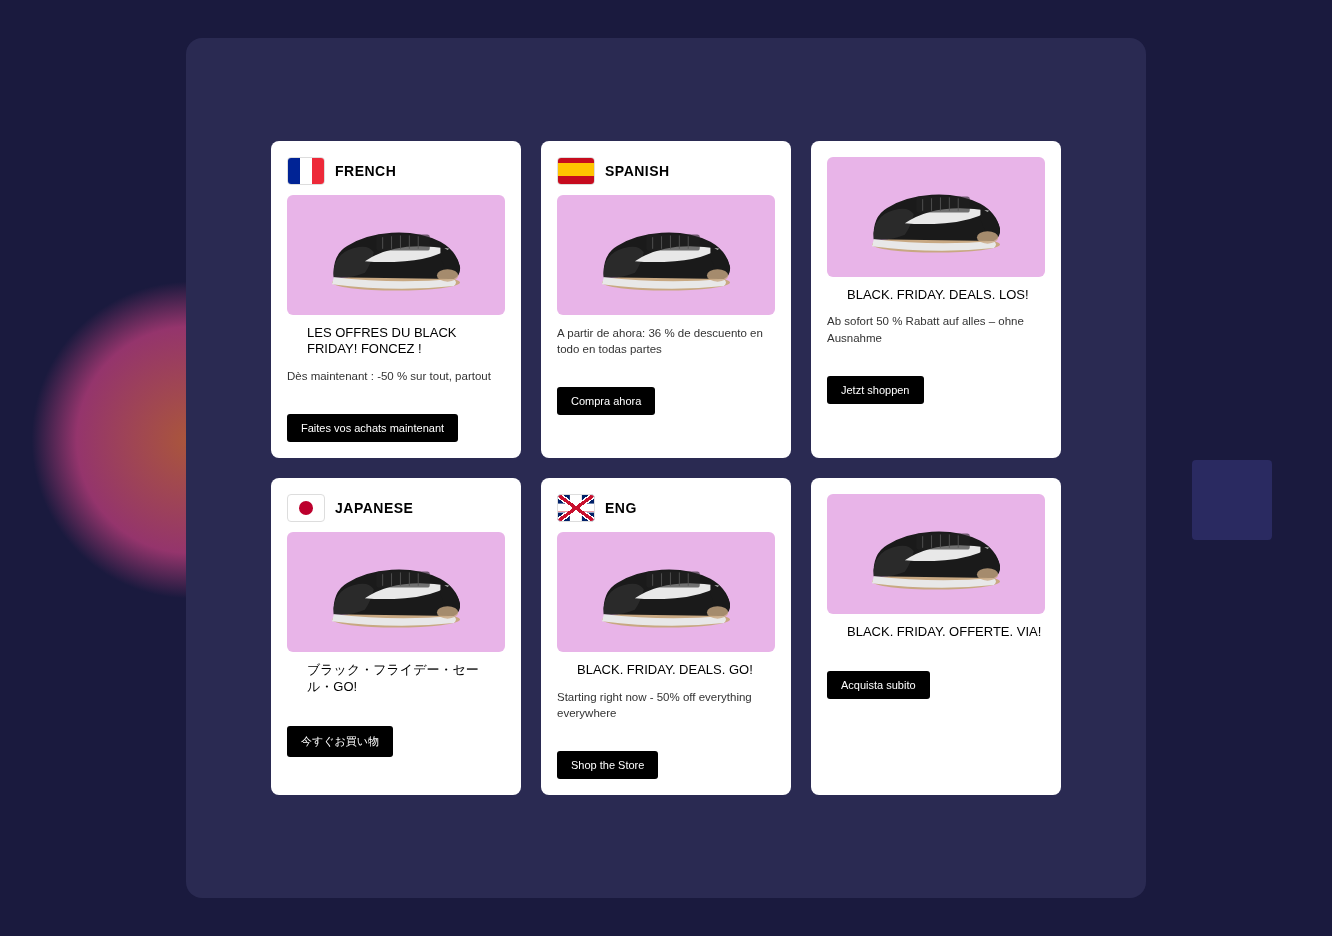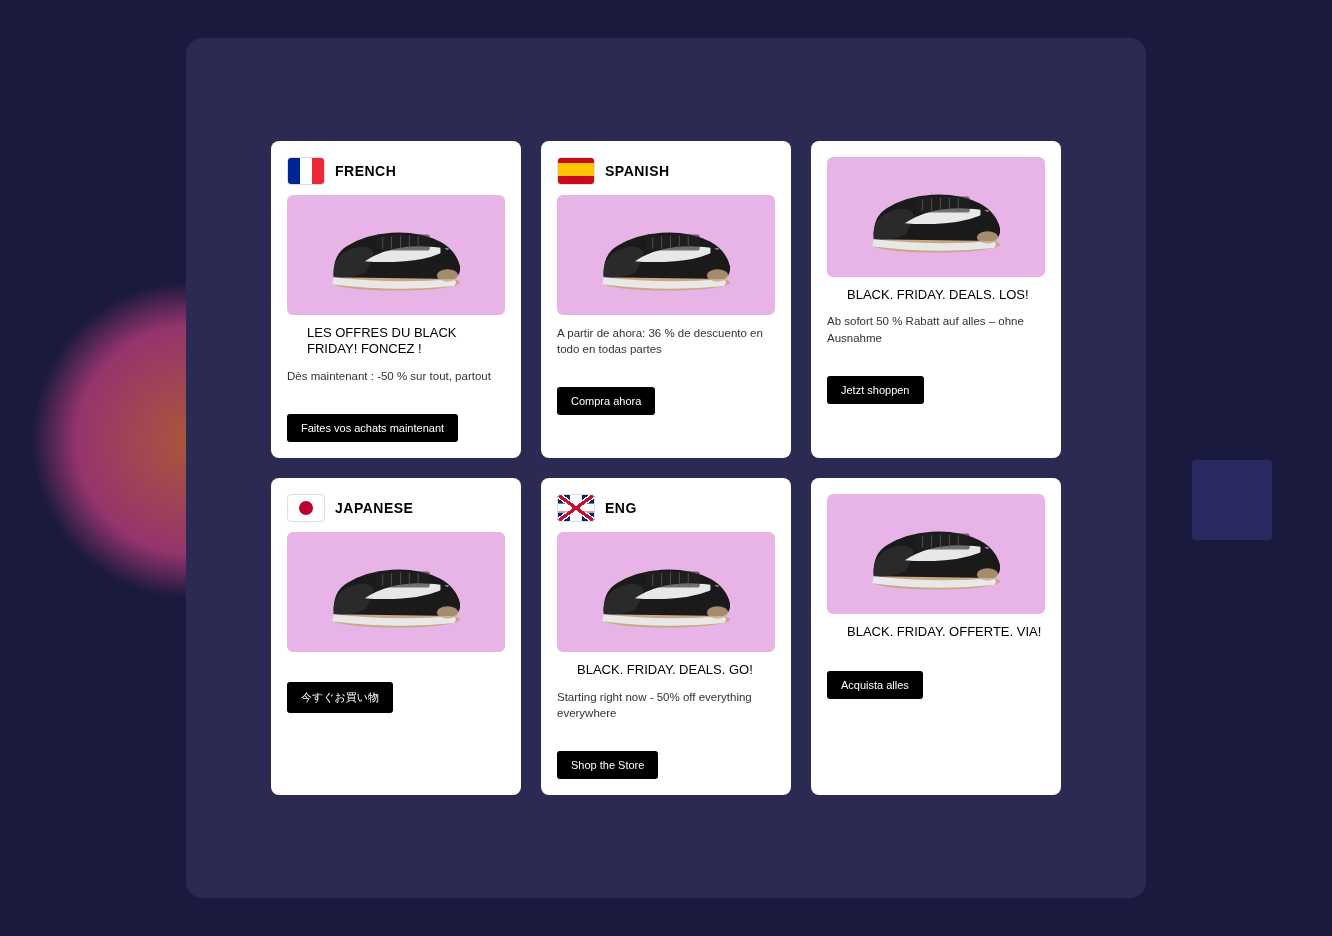--- a/index.html
+++ b/index.html
@@ -442,20 +442,21 @@
       <line x1="115" y1="24" x2="115" y2="38" stroke="#555" stroke-width="1"></line>
 
       <path d="M140,35 Q162,45 162,62 Q158,70 148,72 Q145,58 140,48 Z" fill="#1a1a1a"></path>
 
       <path d="M20,70 Q90,78 155,72 Q160,76 155,80 Q90,87 18,78 Z" fill="#e8e8e8"></path>
 
       <ellipse cx="148" cy="68" rx="12" ry="7" fill="#c8a882" opacity="0.8"></ellipse>
     </svg>
 
     </div>
+    <div class="card-title">ブラック・フライデー・セール・GO!</div>
     <button class="card-button">今すぐお買い物</button>
   </div>
       <div class="card">
     <div class="card-header">
       <div class="flag flag-uk">
             <div class="flag-uk-cross">
               <div class="hbar"></div>
               <div class="hbar-red"></div>
               <div class="vbar"></div>
               <div class="vbar-red"></div>
@@ -516,16 +517,16 @@
 
       <path d="M140,35 Q162,45 162,62 Q158,70 148,72 Q145,58 140,48 Z" fill="#1a1a1a"></path>
 
       <path d="M20,70 Q90,78 155,72 Q160,76 155,80 Q90,87 18,78 Z" fill="#e8e8e8"></path>
 
       <ellipse cx="148" cy="68" rx="12" ry="7" fill="#c8a882" opacity="0.8"></ellipse>
     </svg>
 
     </div>
     <div class="card-title">BLACK. FRIDAY. OFFERTE. VIA!</div>
-    <button class="card-button">Acquista alles</button>
+    <button class="card-button">Acquista subito</button>
   </div>
     </div>
 </div>
 
 </body></html>

